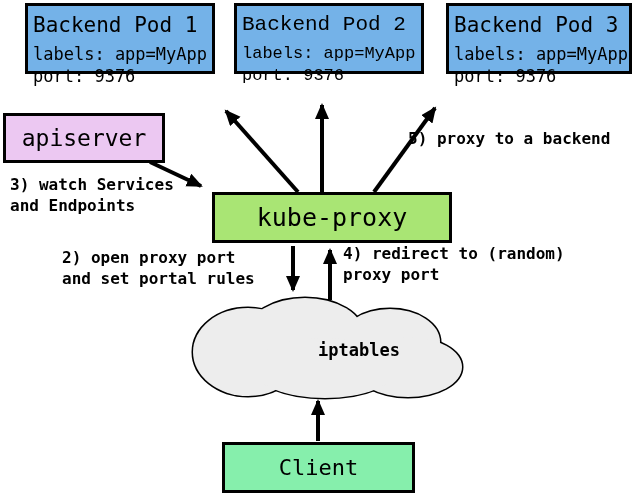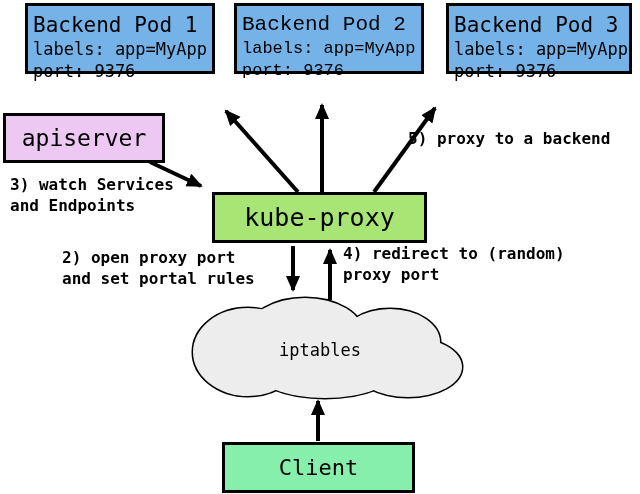--- a/index.html
+++ b/index.html
@@ -5,40 +5,40 @@
   html,body{margin:0;padding:0;background:#ffffff;}
   .stage{
     position:relative;width:640px;height:494px;background:#ffffff;overflow:hidden;
     font-family:"DejaVu Sans Mono","Liberation Mono",monospace;color:#000;
   }
   .layer{position:absolute;left:0;top:0;}
   .box{position:absolute;box-sizing:border-box;border:3px solid #000;}
   .pod{width:190px;height:71px;background:#74b2e8;padding:2px 0 0 5px;}
   .pod-title{font-size:21px;line-height:26px;margin-top:4px;white-space:nowrap;}
   .pod-line{font-size:17px;line-height:22px;white-space:nowrap;}
-  .pod-line.first{}
+  .pod-line.first{margin-top:5px;}
   .pod1{left:25px;top:3px;}
   .pod2{left:234px;top:3px;font-family:Liberation Mono, monospace;}
   .pod3{left:446px;top:3px;width:186px;}
   .centerbox{display:flex;align-items:center;justify-content:center;white-space:nowrap;}
   .apiserver{left:3px;top:113px;width:162px;height:50px;background:#ecc8f2;font-size:23px;}
-  .kubeproxy{left:212px;top:192px;width:215px;height:51px;background:#a9e574;font-size:25px;}
+  .kubeproxy{left:212px;top:192px;width:240px;height:51px;background:#a9e574;font-size:25px;}
   .client{left:222px;top:442px;width:193px;height:51px;background:#86efac;font-size:22px;}
   .note{
     position:absolute;font-size:16px;font-weight:bold;line-height:21px;
     white-space:pre-line;
   }
   .note1{left:10px;top:174px;}
   .note2{left:62px;top:247px;}
   .note3{left:328px;top:411px;}
   .note4{left:343px;top:243px;}
   .note5{left:408px;top:128px;}
   .cloud-label{
-    position:absolute;left:240px;top:340px;width:160px;text-align:center;
-    font-size:17px;font-weight:normal;
+    position:absolute;left:240px;top:340px;width:160px;text-align:right;
+    font-size:17px;font-weight:bold;
   }
 </style>
 </head>
 <body>
 
 <div class="stage">
 
   <svg class="layer" width="640" height="494" viewBox="0 0 640 494">
     <defs>
       <marker id="ah" markerUnits="userSpaceOnUse" markerWidth="18" markerHeight="16" refX="14" refY="7" orient="auto">

